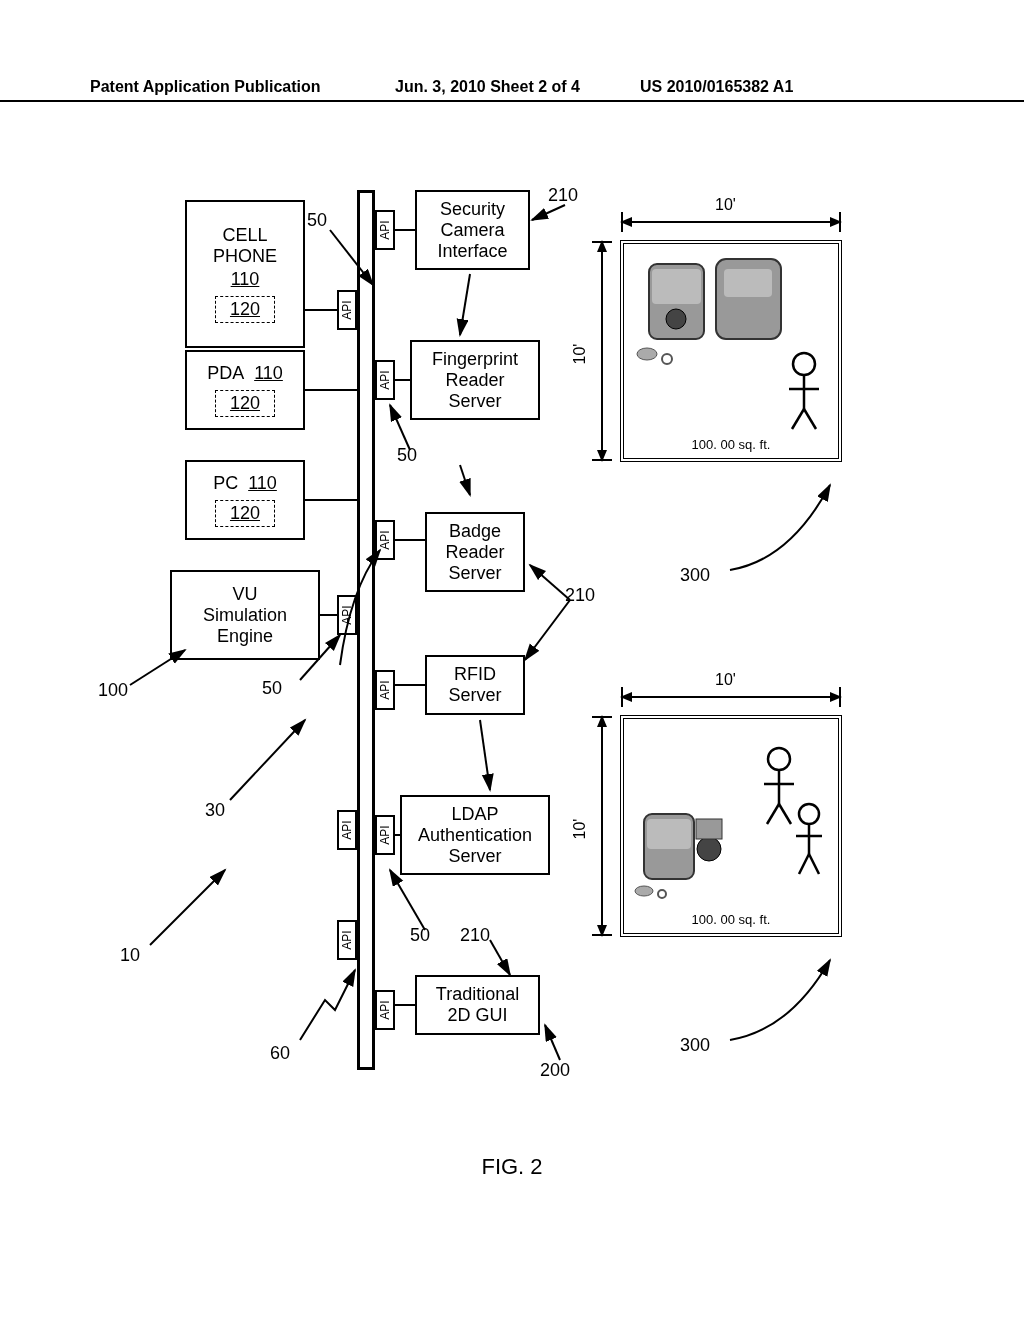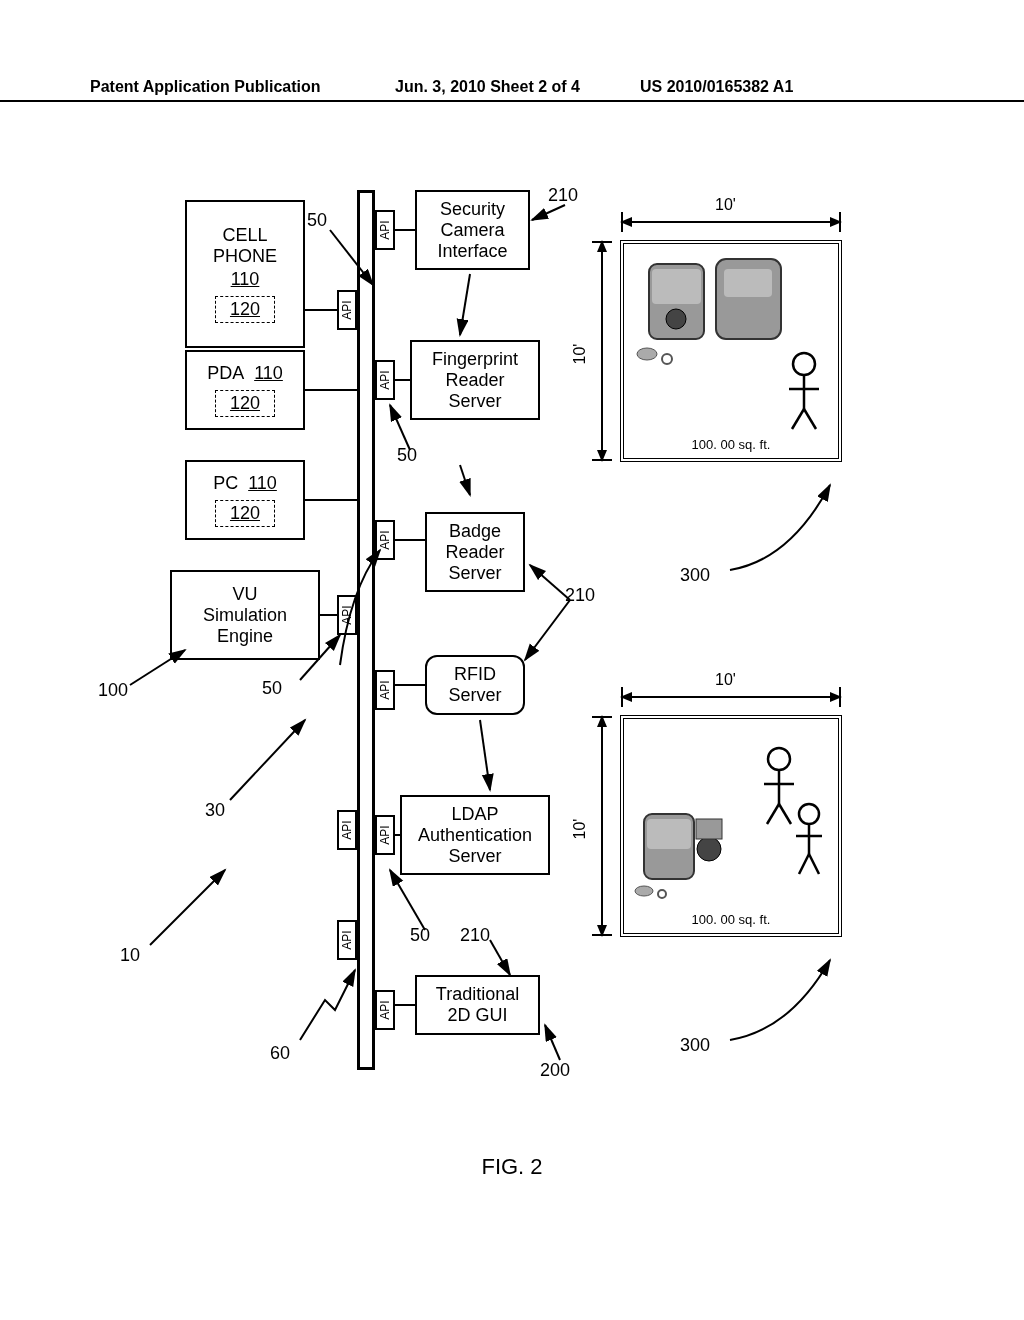--- a/index.html
+++ b/index.html
@@ -202,21 +202,21 @@
     <div>Reader</div>
     <div>Server</div>
   </div>
 
   <div class="box" style="left:335px; top:310px; width:100px; height:80px;margin-top:12px;">
     <div>Badge</div>
     <div>Reader</div>
     <div>Server</div>
   </div>
 
-  <div class="box" style="left:335px; top:465px; width:100px; height:60px;border-radius:12px;">
+  <div class="box" style="left:335px; top:465px; width:100px; height:60px;">
     <div>RFID</div>
     <div>Server</div>
   </div>
 
   <div class="box" style="left:310px; top:605px; width:150px; height:80px;">
     <div>LDAP</div>
     <div>Authentication</div>
     <div>Server</div>
   </div>
 

